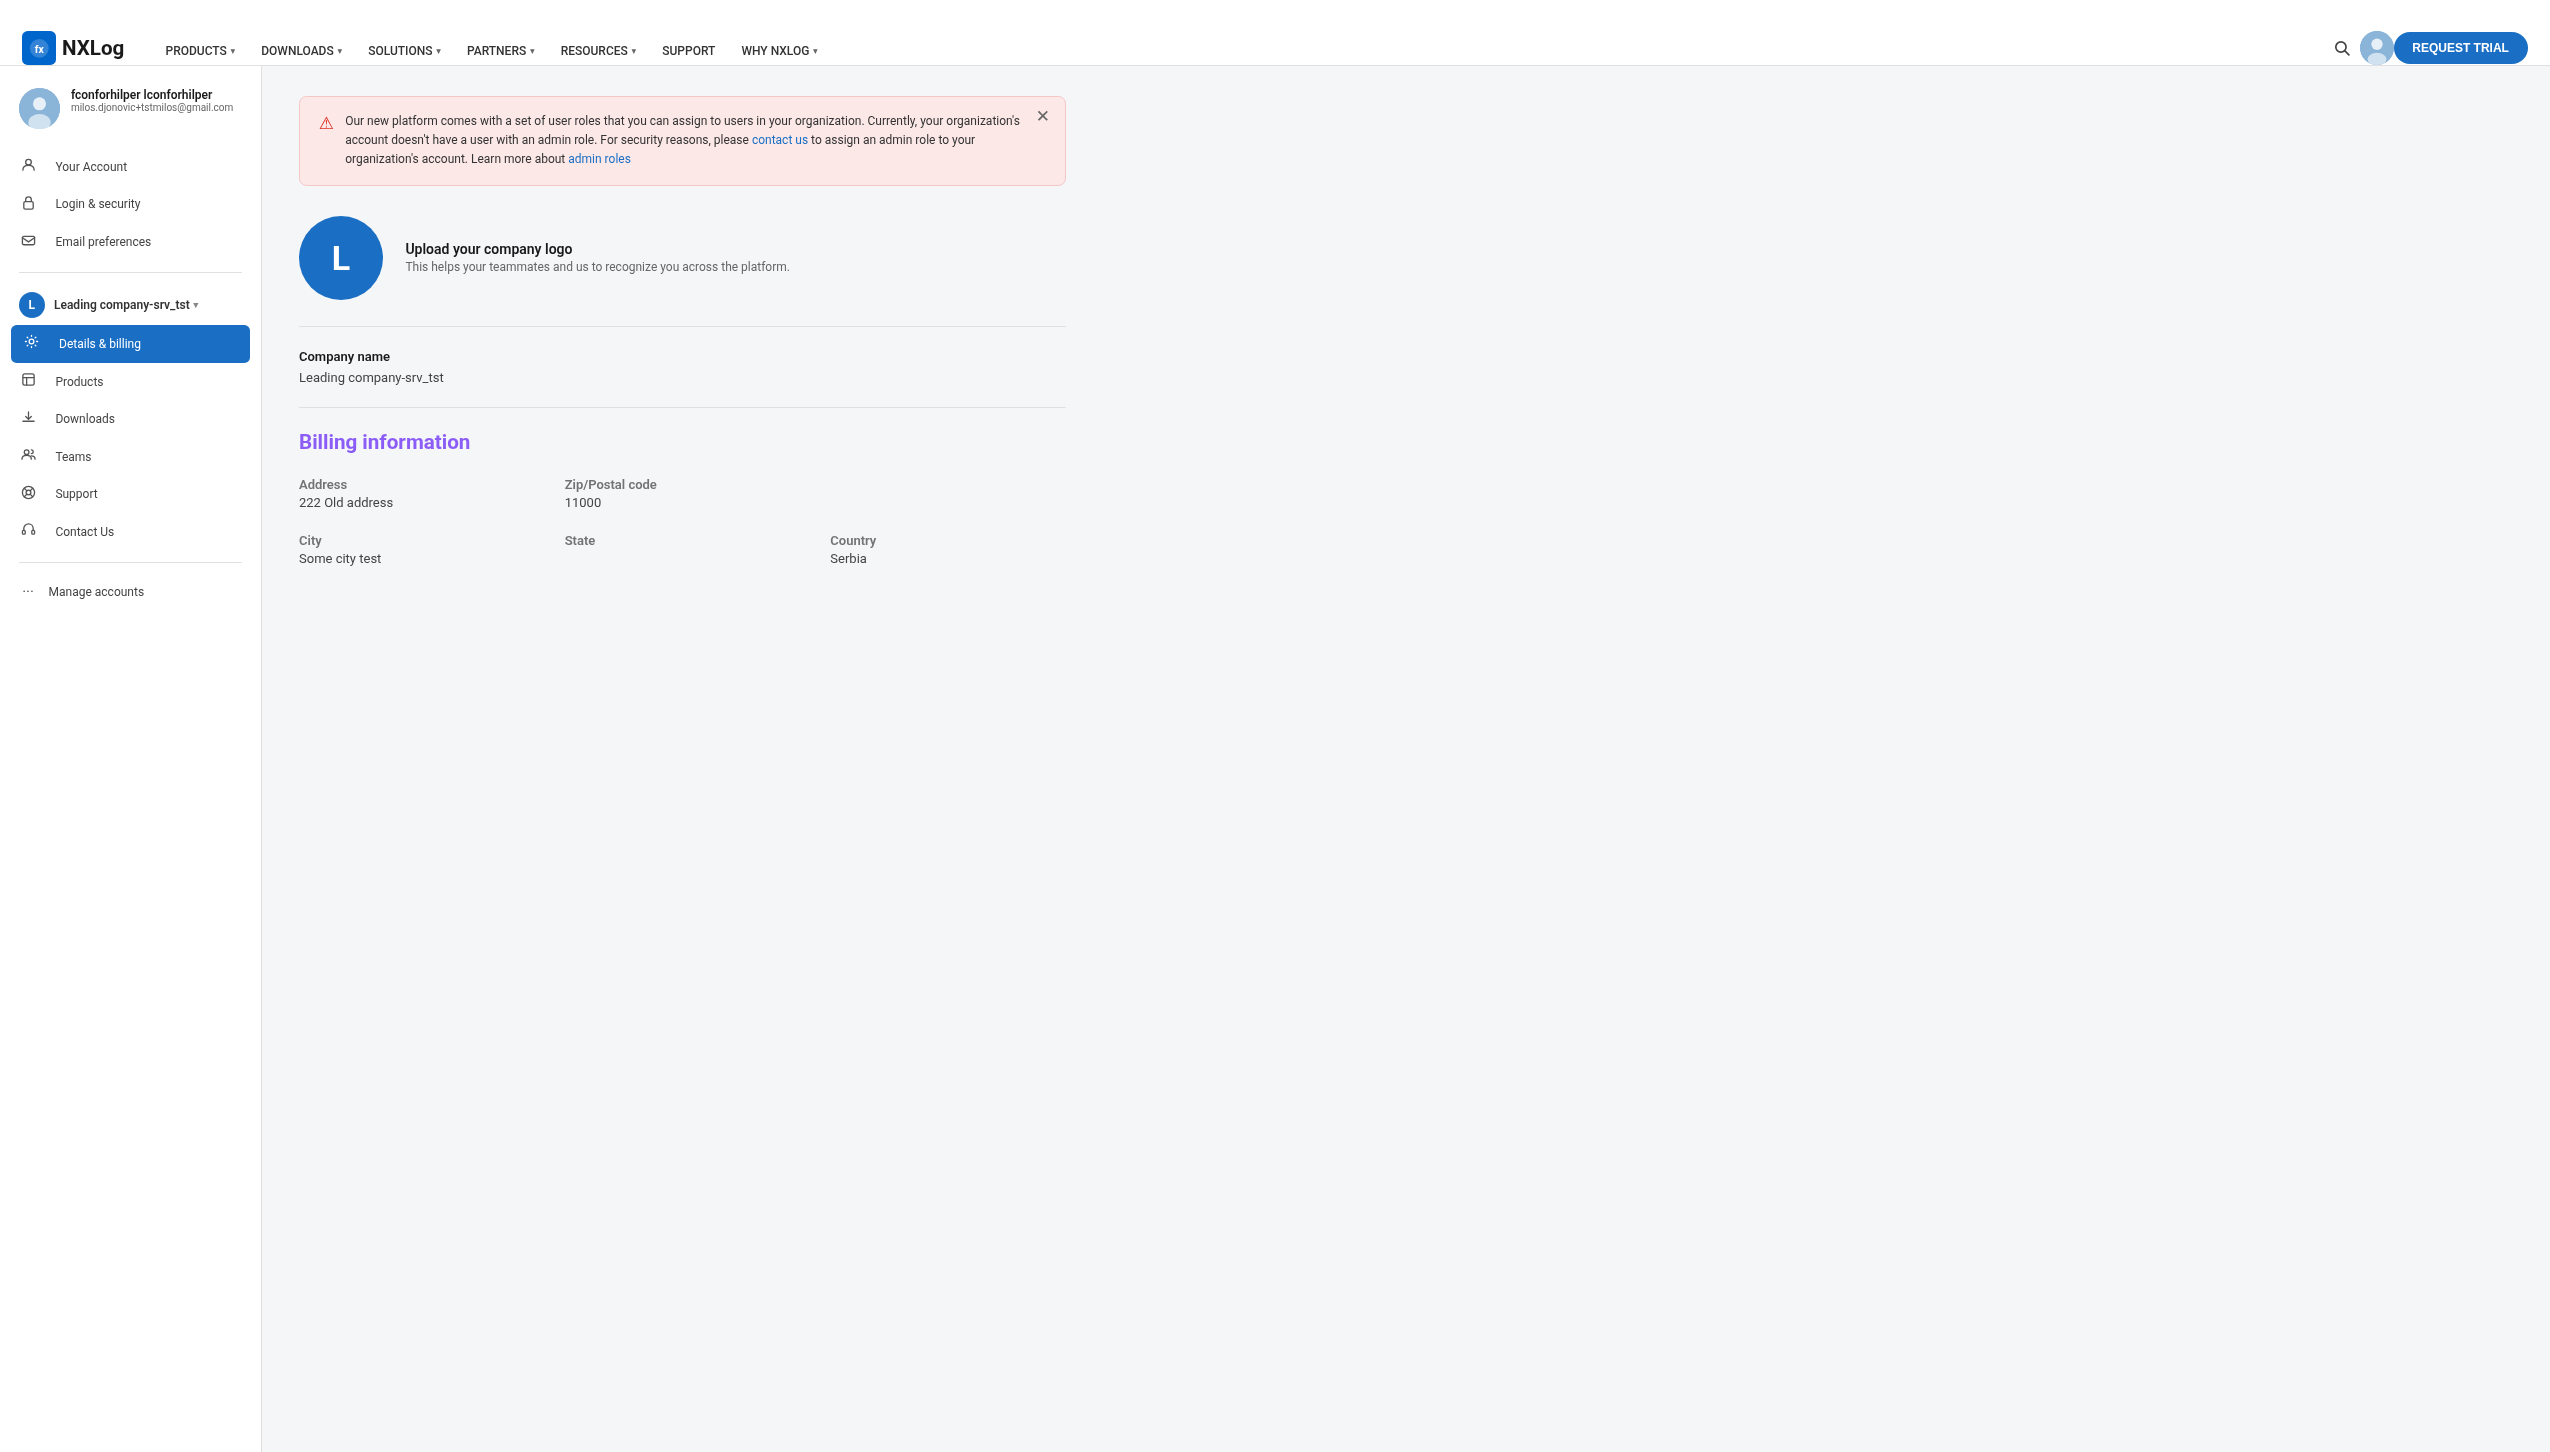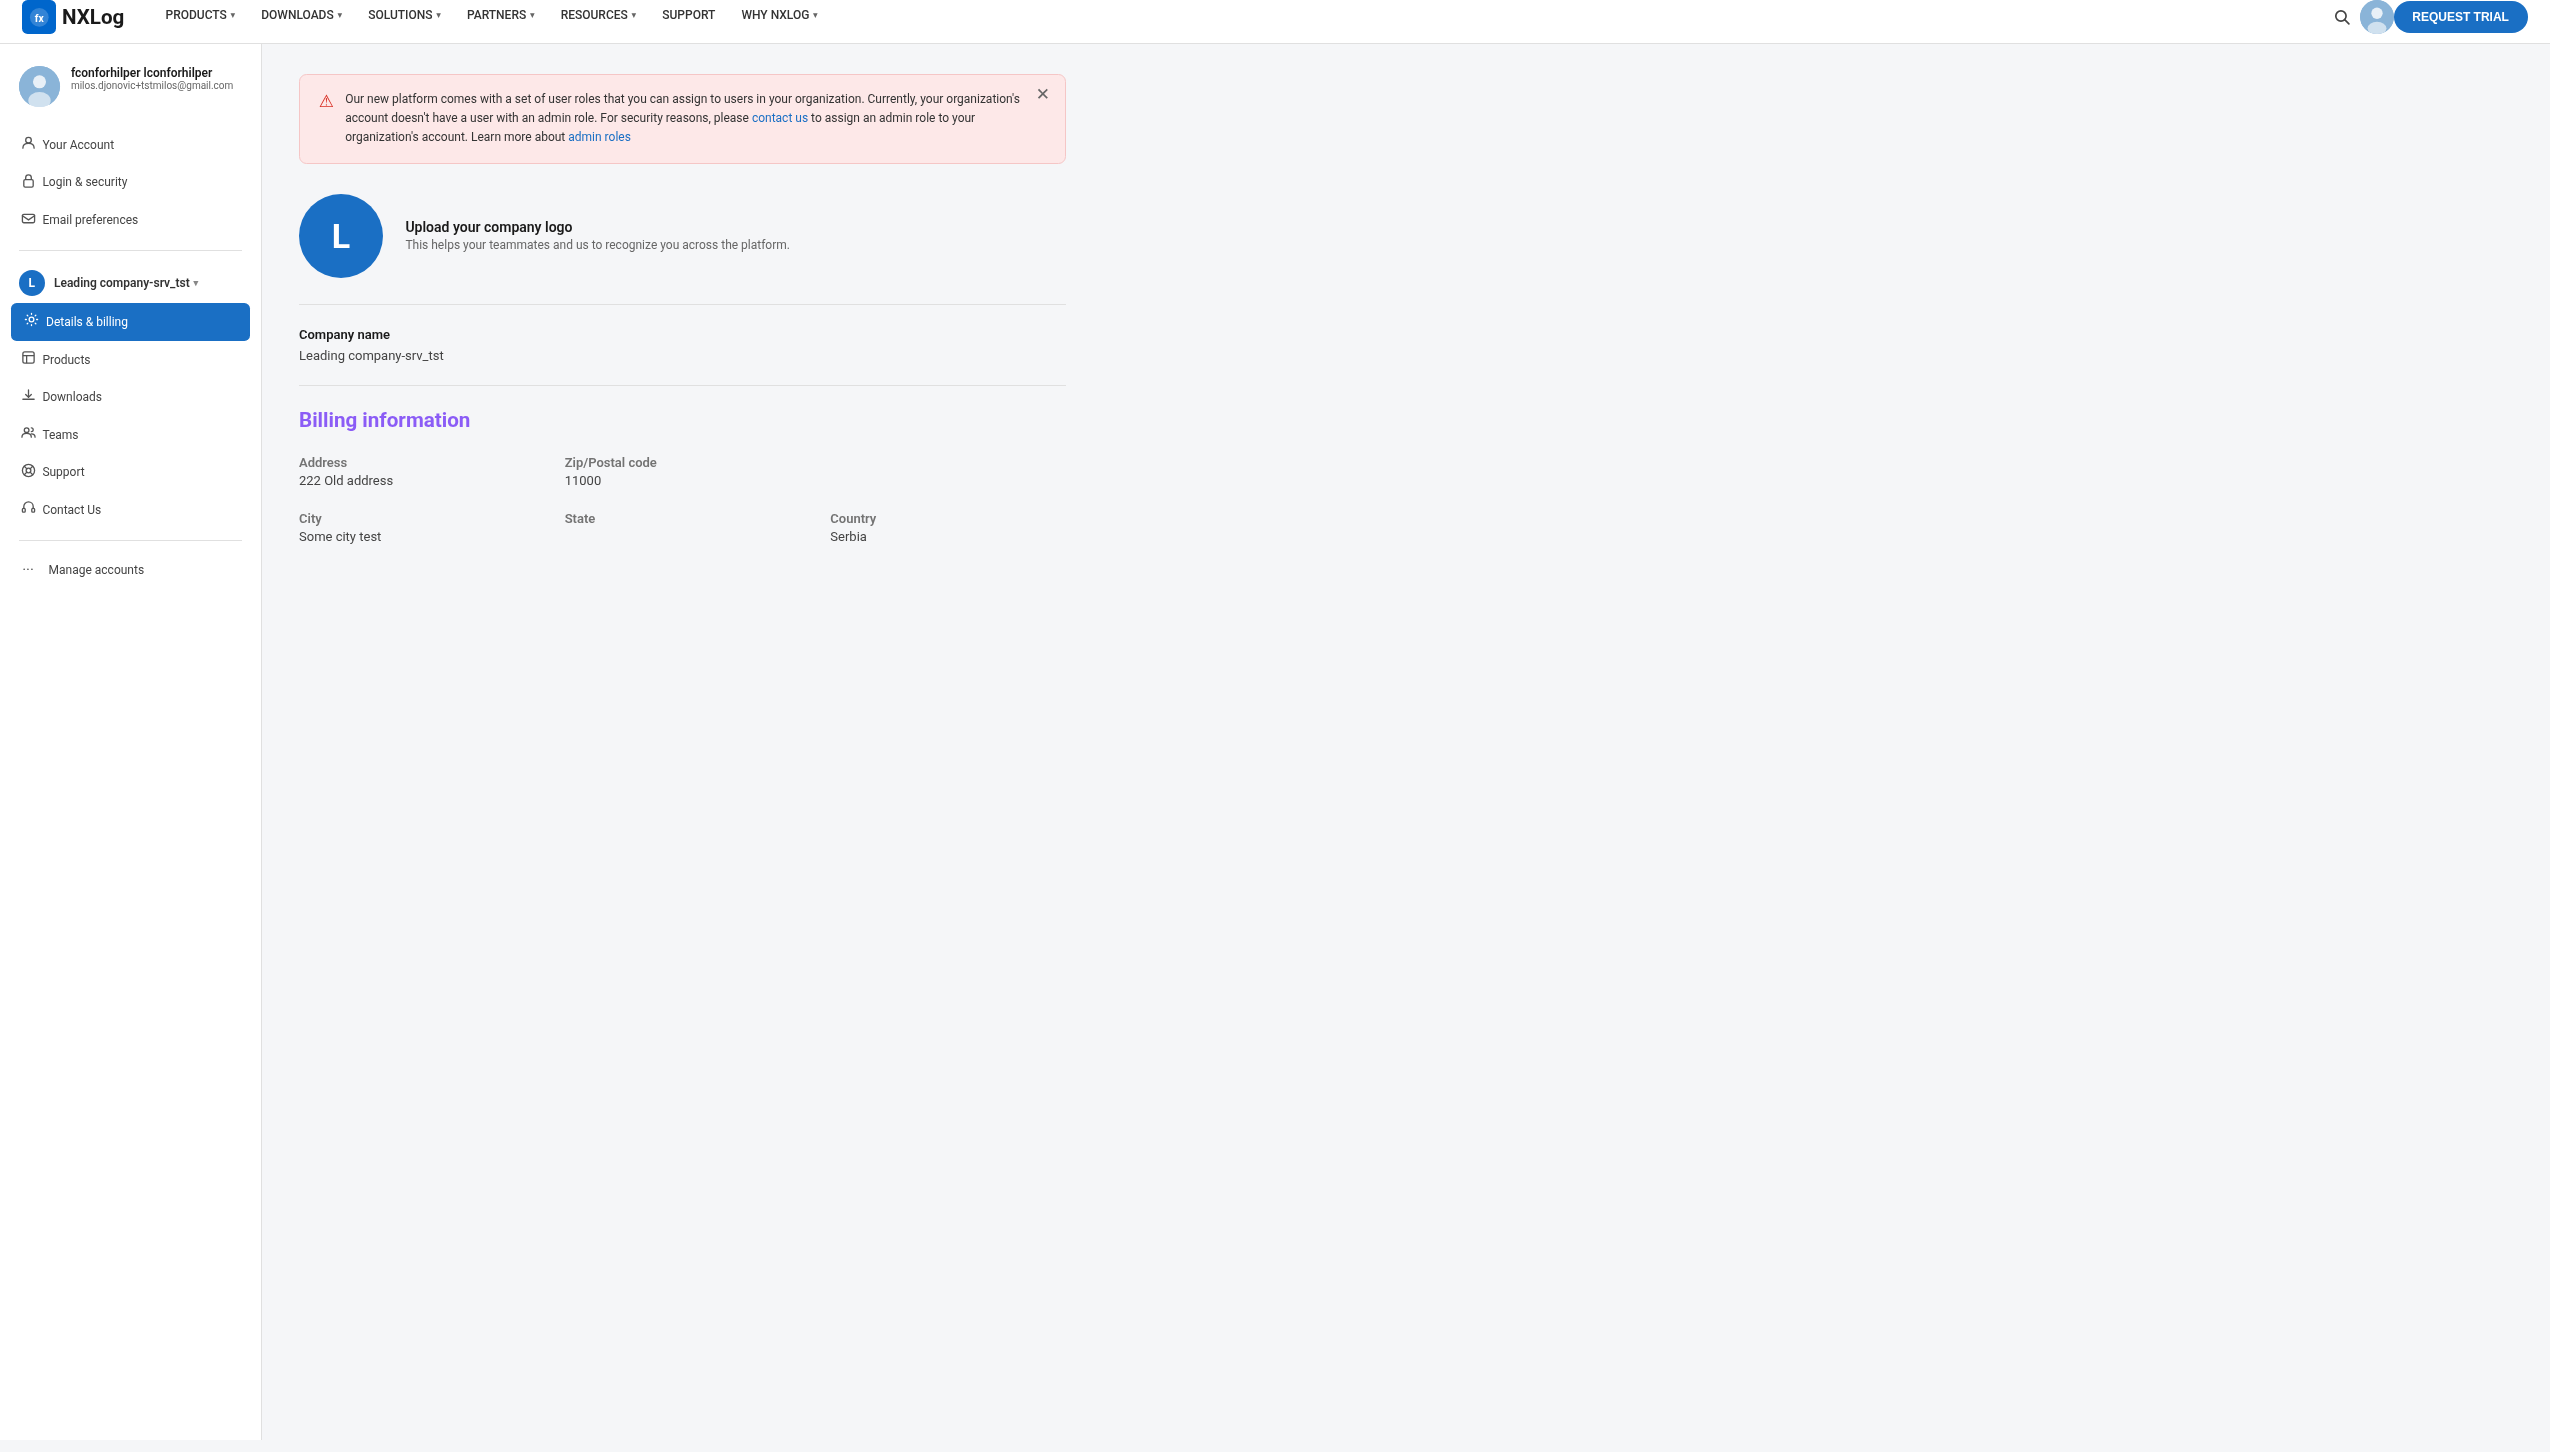--- a/index.html
+++ b/index.html
@@ -2,23 +2,23 @@
 <html style="font-size:15px"><head>
   <meta charset="utf-8">
   <style>
     * { box-sizing: border-box; margin: 0; padding: 0; }
     body { font-family: -apple-system, BlinkMacSystemFont, 'Segoe UI', Roboto, sans-serif; background: #f5f6f8; color: #333; font-size: 13px; }
 
     
     .navbar {
       background: #fff;
       display: flex;
-      align-items: flex-start;
+      align-items: flex-end;
       padding: 0 22.4px;
-      height: 44px;
+      height: 66px;
       border-bottom: 0.9px solid #e0e0e0;
       position: sticky;
       top: 0;
       z-index: 100;
     }
     .navbar-logo {
       display: flex;
       align-items: center;
       gap: 5.6px;
       margin-right: 30px;
@@ -140,21 +140,21 @@
     .sidebar-email {
       font-size: 10px;
       color: #666;
       white-space: nowrap;
       overflow: hidden;
       text-overflow: ellipsis;
     }
     .sidebar-nav-item {
       display: flex;
       align-items: center;
-      gap: 5px;
+      gap: 18px;
       padding: 9.3px 18.7px;
       color: #444;
       cursor: pointer;
       font-size: 12px;
     }
     .sidebar-nav-item .icon { color: #555; font-size: 15px; width: 18.7px; text-align: center; }
     .sidebar-divider {
       height: 0.9px;
       background: #e0e0e0;
       margin: 11.2px 18.7px;

